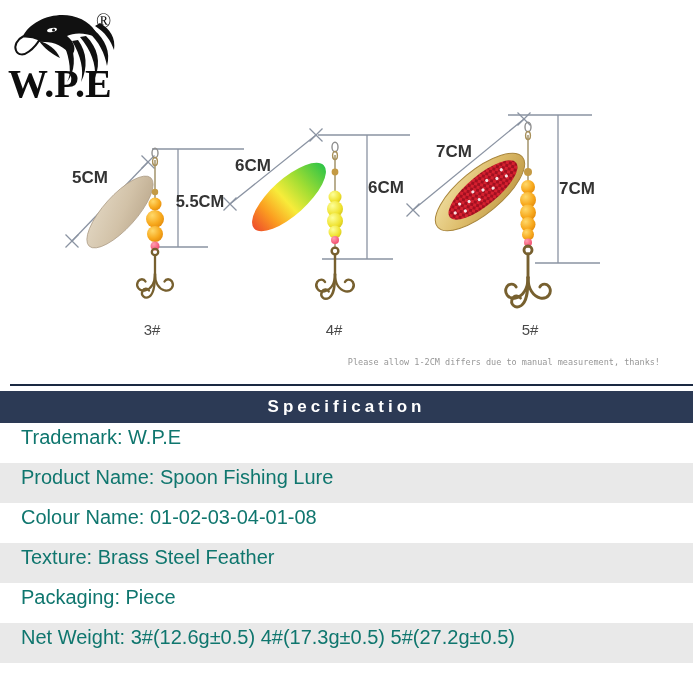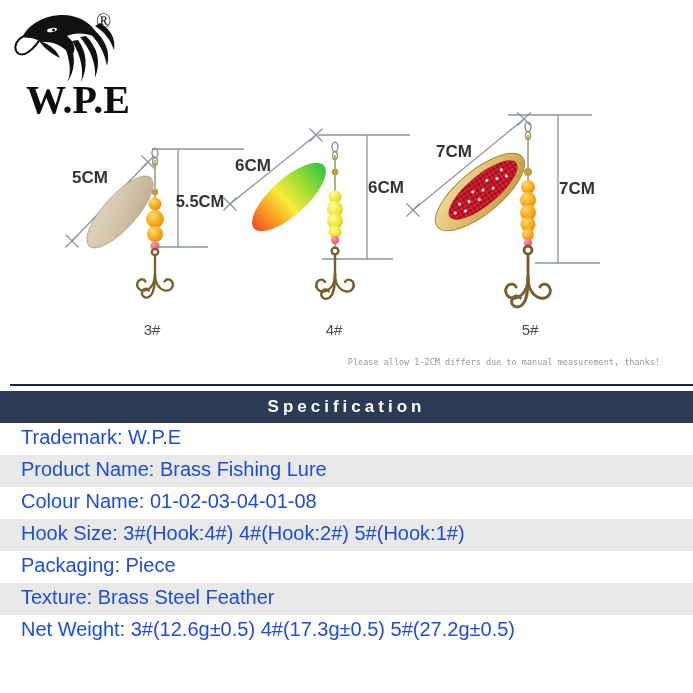--- a/index.html
+++ b/index.html
@@ -1,40 +1,40 @@
 <!DOCTYPE html>
 <html><head>
 <meta charset="utf-8">
 <style>
   html,body{margin:0;padding:0;background:#fff;}
   .canvas{position:relative;width:693px;height:693px;background:#ffffff;overflow:hidden;
           font-family:"Liberation Sans",sans-serif;}
 
   
   .logo-eagle{position:absolute;left:12px;top:8px;}
-  .brand-text{position:absolute;left:8px;top:76px;width:140px;
+  .brand-text{position:absolute;left:8px;top:60px;width:140px;
               font-family:"Liberation Serif",serif;font-weight:700;font-size:40px;
-              color:#0d0d0d;letter-spacing:0px;text-align:center;}
+              color:#0d0d0d;letter-spacing:0px;}
   .reg-mark{position:absolute;left:96px;top:10px;font-family:"Liberation Serif",serif;
             font-size:20px;color:#111;}
 
   
   .lures-svg{position:absolute;left:0;top:0;}
 
   
   .note{position:absolute;top:357px;right:33px;font-family:"DejaVu Sans Mono",monospace;
         font-size:8.5px;color:#979797;letter-spacing:0;}
 
   
   .spec-hairline{position:absolute;left:10px;top:384px;width:683px;height:2px;background:#1a2942;}
   .spec-band{position:absolute;left:0;top:391px;width:693px;height:32px;background:#2c3a55;}
   .spec-title{width:100%;text-align:center;line-height:32px;color:#ffffff;
               font-size:17px;font-weight:700;letter-spacing:4px;}
   .spec-table{position:absolute;left:0;top:423px;width:693px;}
-  .spec-row{height:32px;line-height:28px;padding-left:21px;font-size:20px;color:#1d4ed8;
+  .spec-row{height:40px;line-height:28px;padding-left:21px;font-size:20px;color:#0f766e;
             white-space:nowrap;background:#ffffff;}
   .spec-row:nth-child(even){background:#e9e9e9;}
 </style>
 </head>
 <body>
 
 <div class="canvas">
 
   <svg class="logo-eagle" width="120" height="74" viewBox="0 0 120 74">
     <path d="M10,30 C18,12 42,4 60,8 C74,11 84,20 86,30 C72,24 62,25 55,28 C63,34 65,43 59,48 C52,38 42,34 33,34 C24,34 16,32 10,30 Z" fill="#111"></path>
@@ -204,21 +204,20 @@
 
   <div class="note">Please allow 1-2CM differs due to manual measurement, thanks!</div>
 
   <div class="spec-hairline"></div>
   <div class="spec-band">
     <div class="spec-title">Specification</div>
   </div>
 
   <div class="spec-table">
     <div class="spec-row">Trademark: W.P.E</div>
-    <div class="spec-row">Product Name: Brass Fishing Lure</div>
+    <div class="spec-row">Product Name: Spoon Fishing Lure</div>
     <div class="spec-row">Colour Name: 01-02-03-04-01-08</div>
-    <div class="spec-row">Hook Size: 3#(Hook:4#) 4#(Hook:2#) 5#(Hook:1#)</div>
+    <div class="spec-row">Texture: Brass Steel Feather</div>
     <div class="spec-row">Packaging: Piece</div>
-    <div class="spec-row">Texture: Brass Steel Feather</div>
     <div class="spec-row">Net Weight: 3#(12.6g±0.5) 4#(17.3g±0.5) 5#(27.2g±0.5)</div>
   </div>
 
 </div>
 
 </body></html>

